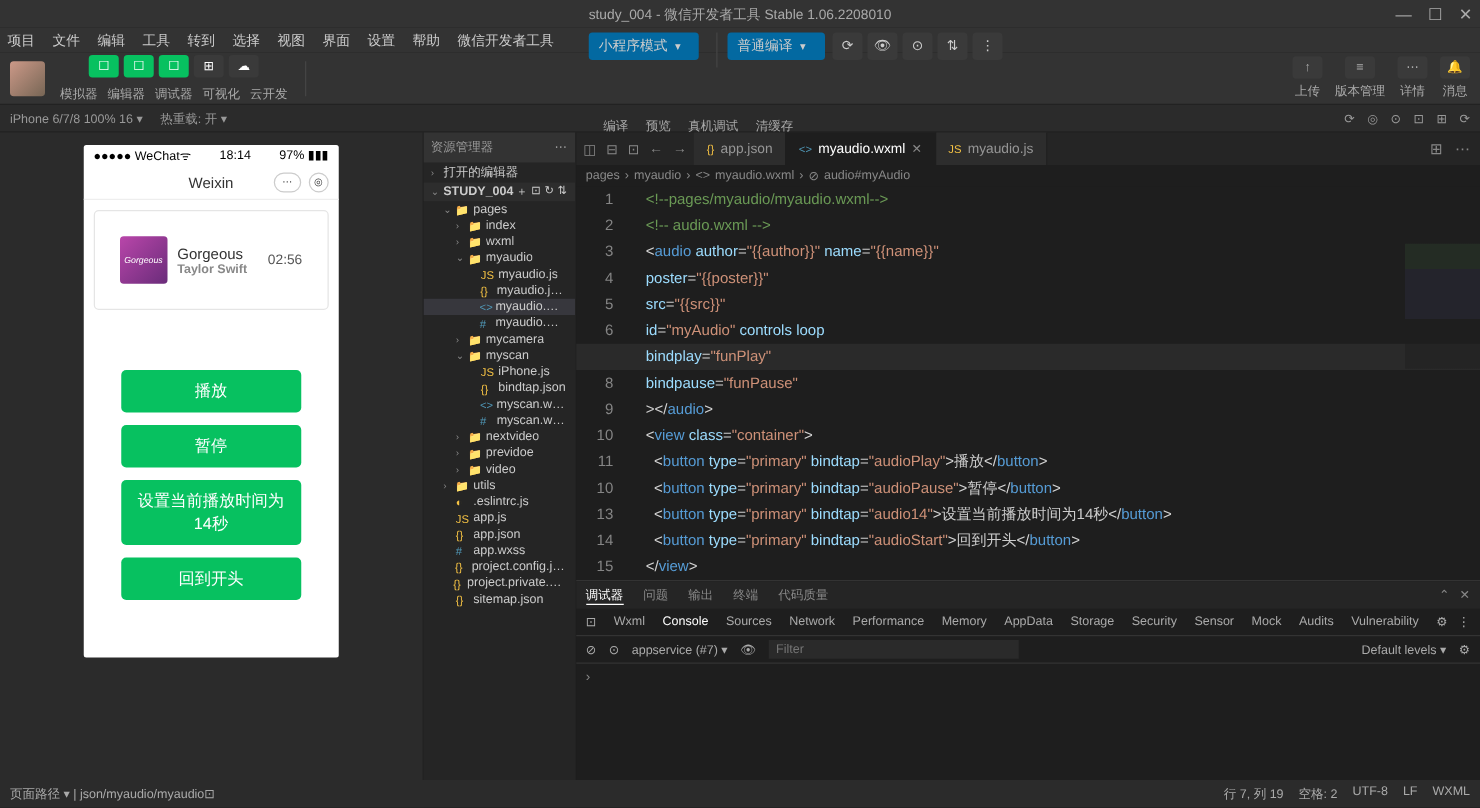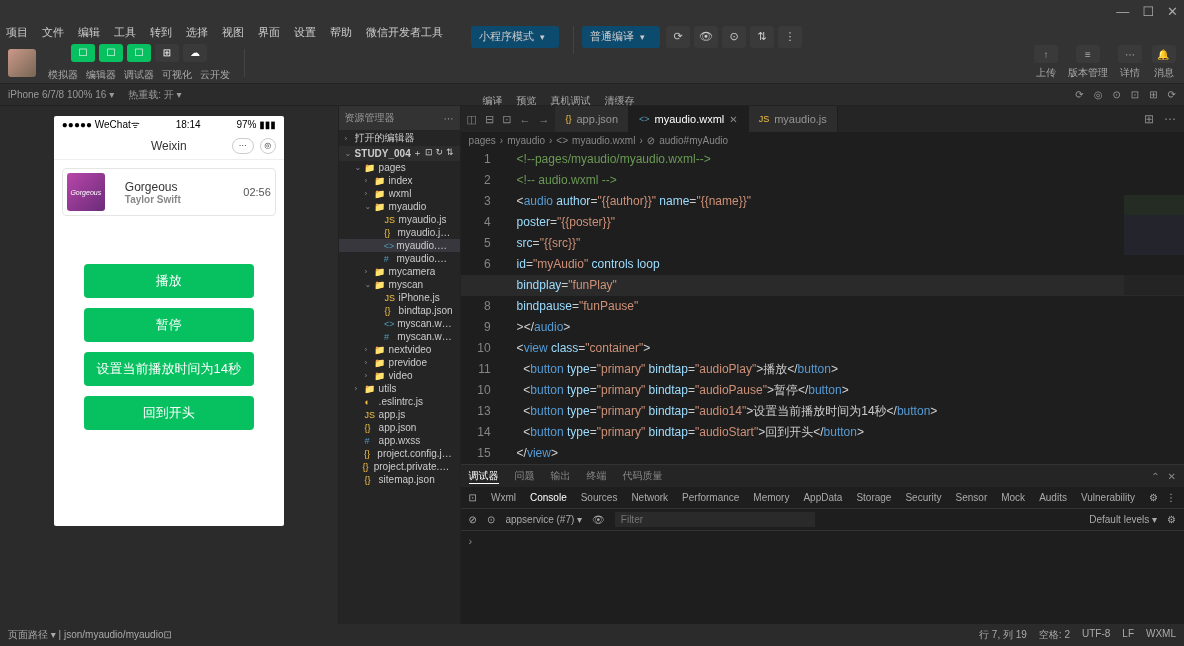--- a/index.html
+++ b/index.html
@@ -10,40 +10,40 @@
 .menubar { height: 20px; background: #333; display: flex; align-items: center; padding: 0 6px; }
 .menubar span { margin-right: 14px; font-size: 11px; color: #ccc; cursor: pointer; }
 .toolbar { height: 42px; background: #333; display: flex; align-items: center; padding: 4px 8px; border-bottom: 1px solid #222; }
 .avatar { width: 28px; height: 28px; background: linear-gradient(135deg,#c98,#765); border-radius: 3px; margin-right: 12px; }
 .tb-group { display: flex; flex-direction: column; align-items: center; margin-right: 6px; }
 .tb-btn-row { display: flex; gap: 4px; }
 .tb-btn { width: 24px; height: 18px; background: #07c160; border-radius: 3px; display: flex; align-items: center; justify-content: center; font-size: 10px; color: #fff; cursor: pointer; }
 .tb-btn.dark { background: #3a3a3a; }
 .tb-label { font-size: 10px; color: #aaa; margin-top: 3px; }
 .tb-sep { width: 1px; height: 28px; background: #444; margin: 0 8px; }
-.tb-dropdown { height: 22px; background: #0c4a6e; border-radius: 3px; display: flex; align-items: center; padding: 0 8px; font-size: 11px; color: #ccc; cursor: pointer; margin-right: 6px; position: relative; }
+.tb-dropdown { height: 22px; background: #0369a1; border-radius: 3px; display: flex; align-items: center; padding: 0 8px; font-size: 11px; color: #ccc; cursor: pointer; margin-right: 6px; position: relative; }
 .tb-dropdown:after { content: "▾"; margin-left: 6px; font-size: 9px;}
 .tb-iconbtn { width: 24px; height: 22px; background: #3a3a3a; border-radius: 3px; display: flex; align-items: center; justify-content: center; font-size: 11px; color: #ccc; cursor: pointer; margin-right: 4px; }
 .tb-right { margin-left: auto; display: flex; }
 .tb-right-item { display: flex; flex-direction: column; align-items: center; margin-left: 10px; cursor:pointer; }
 .tb-right-item .ic { width: 24px; height: 18px; background: #3a3a3a; border-radius: 3px; display:flex;align-items:center;justify-content:center;font-size:10px;color:#aaa;}
 .tb-center-labels { display:flex; gap:14px; position:relative; top:8px; left:-80px;margin-top:32px;}
 .tb-center-labels span {font-size:10px;color:#aaa;}
 .statusbar2 { height: 22px; background: #2b2b2b; display: flex; align-items: center; padding: 0 8px; font-size: 10px; color: #999; border-bottom:1px solid #222;}
 .statusbar2 .sright { margin-left: auto; display:flex; gap:10px;}
 .statusbar2 .sright span {cursor:pointer;}
 .main { display: flex; height: 540px; }
 .sim-area { width: 390px; background: #2b2b2b; display: flex; align-items: flex-start; justify-content: center; padding-top: 10px; border-right:1px solid #222;}
-.phone { width: 230px; height: 410px; background: #fff; border-radius: 2px; display:flex;flex-direction:column; font-size:12px; color:#333;}
+.phone { width: 204px; height: 410px; background: #fff; border-radius: 2px; display:flex;flex-direction:column; font-size:12px; color:#333;}
 .ph-status { height: 16px; display:flex; align-items:center; justify-content:space-between; padding:0 8px; font-size:10px; color:#000;}
 .ph-nav { height: 28px; display:flex; align-items:center; justify-content:center; position:relative; border-bottom:1px solid #eee;}
 .ph-nav .caps { position:absolute; right:8px; display:flex; gap:6px;}
 .ph-nav .caps div { width:16px;height:16px;border:1px solid #ccc;border-radius:50%;display:flex;align-items:center;justify-content:center;font-size:8px;}
 .ph-nav .caps .dots{border-radius:10px;width:22px;}
-.audio-card { margin:8px; border:1px solid #e5e5e5; border-radius:4px; padding:4px; display:flex; align-items:center; gap:20px;}
+.audio-card { margin:8px; border:1px solid #e5e5e5; border-radius:4px; padding:20px; display:flex; align-items:center; gap:8px;}
 .audio-poster { width:38px;height:38px;background:linear-gradient(135deg,#b946aa,#6a2c7a);border-radius:3px; display:flex;align-items:center;justify-content:center;color:#fff;font-size:7px;font-style:italic;}
 .audio-info .title{font-size:12px;color:#333;}
 .audio-info .artist{font-size:10px;color:#888;font-weight:bold;}
 .audio-time{margin-left:auto;font-size:11px;color:#555;}
 .ph-btns { display:flex;flex-direction:column;gap:10px;padding:40px 30px 0;}
 .ph-btn { background:#07c160;color:#fff;border:none;border-radius:4px;padding:8px;font-size:13px;cursor:pointer;}
 .explorer { width: 122px; background: #252525; border-right:1px solid #222; display:flex;flex-direction:column;}
 .exp-header{height:24px;display:flex;align-items:center;justify-content:space-between;padding:0 6px;font-size:10px;color:#999;background:#333;}
 .exp-row{display:flex;align-items:center;padding:1px 6px;cursor:pointer;white-space:nowrap;overflow:hidden;}
 .exp-row.active{background:#37373d;}
@@ -91,20 +91,21 @@
 .console-top input{background:#2a2a2a;border:none;color:#ccc;padding:2px 6px;font-size:10px;width:200px;}
 .console-body{flex:1;padding:4px 8px;font-family:Consolas,monospace;font-size:11px;color:#888;}
 .statusbar{position:absolute;bottom:0;left:0;right:0;height:22px;background:#2b2b2b;display:flex;align-items:center;padding:0 8px;font-size:10px;color:#aaa;}
 .statusbar .sright{margin-left:auto;display:flex;gap:12px;}
 </style>
 </head>
 <body>
 
 <div class="titlebar">
   <span></span>
+  <span class="center">study_004 - 微信开发者工具 Stable 1.06.2208010</span>
   <div class="win-controls">
     <span>—</span>
     <span>☐</span>
     <span>✕</span>
   </div>
 </div>
 
 <div class="menubar" id="menubar">
     <span>项目</span>
     <span>文件</span>

